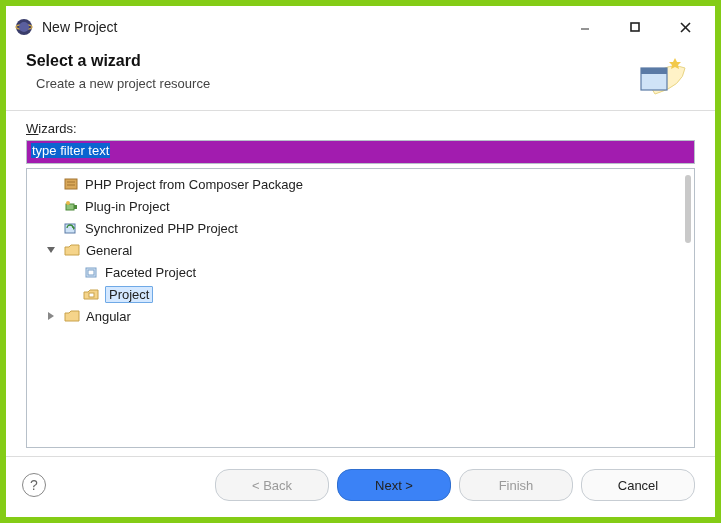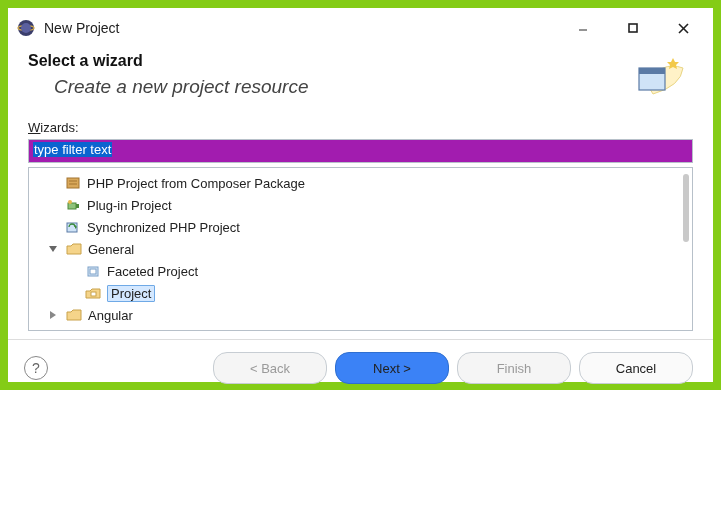--- a/index.html
+++ b/index.html
@@ -1,29 +1,29 @@
 <!DOCTYPE html>
 <html><head>
   <meta charset="utf-8">
   <style>
     * { box-sizing: border-box; margin: 0; padding: 0; }
     body { font-family: "Segoe UI", Tahoma, Arial, sans-serif; font-size: 13px; background: #fff; }
-    .frame { width: 721px; height: 390px; border: 8px solid #84cc16; position: relative; background: #fff; display: flex; flex-direction: column; }
+    .frame { width: 721px; height: 523px; border: 6px solid #84cc16; position: relative; background: #fff; display: flex; flex-direction: column; }
 
     .titlebar { display: flex; align-items: center; padding: 6px 8px 4px 8px; height: 40px; }
     .app-icon { width: 20px; height: 20px; margin-right: 8px; display:flex;align-items:center;justify-content:center;}
     .app-title { flex: 1; font-size: 14px; color: #222; }
     .win-controls { display: flex; gap: 6px; }
     .win-btn { width: 44px; height: 28px; display:flex;align-items:center;justify-content:center; }
     .win-btn svg { display:block; }
 
     .header { padding: 6px 20px 10px 20px; display:flex; align-items: flex-start; }
     .header-text { flex:1; }
     .header-title { font-size: 16px; font-weight: 700; color: #111; margin-bottom: 6px; }
-    .header-sub { font-size: 19px; color: #444; margin-left: 26px; font-style: italic; }
+    .header-sub { font-size: 13px; color: #444; margin-left: 10px; }
     .header-icon { width: 64px; height: 48px; display:flex;align-items:center;justify-content:center; }
 
     .sep { height: 1px; background: #ddd; margin: 0; }
 
     .content { padding: 10px 20px 8px 20px; flex:1; display:flex; flex-direction:column; }
     .wizards-label { font-size: 13px; color: #222; margin-bottom: 4px; text-decoration: underline; text-decoration-color: transparent; }
     .wizards-label::first-letter { text-decoration: underline; }
     .filter { width: 100%; border: 1px solid #b7c0c9; background: #a21caf; padding: 2px 4px; height: 24px; }
     .filter .sel { background: #0a64d0; color: #fff; padding: 0 1px; }
 

